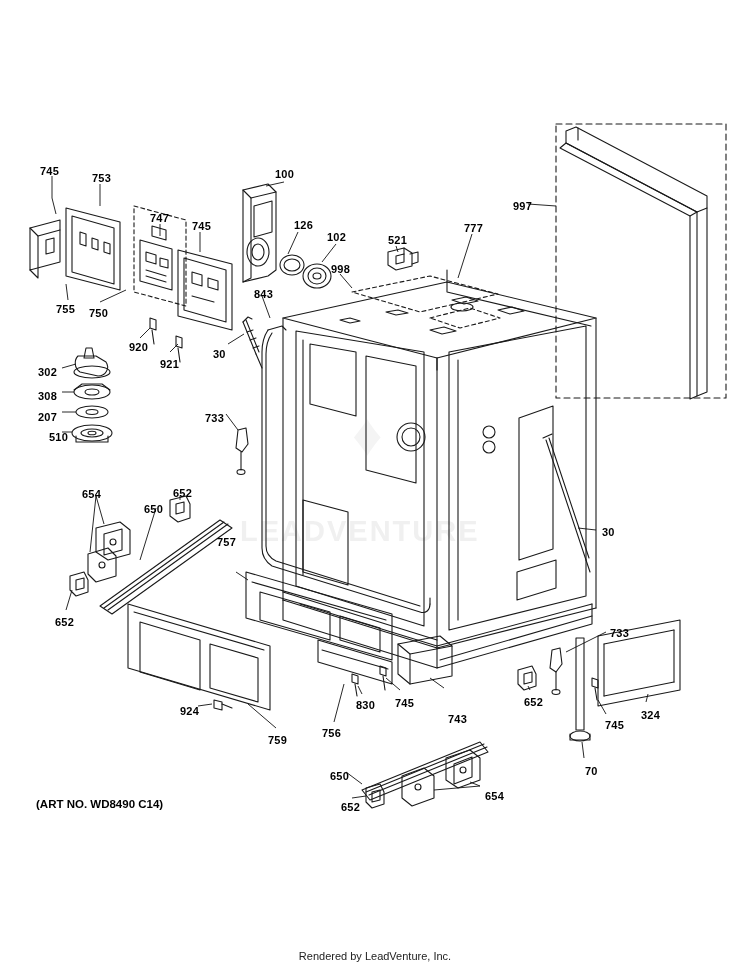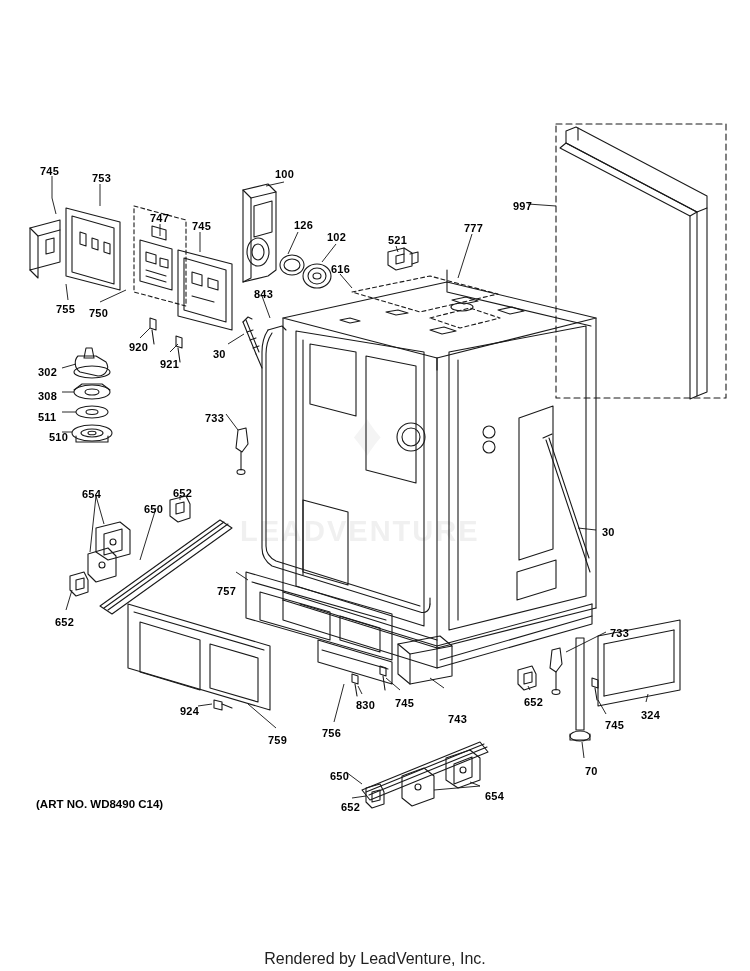--- a/index.html
+++ b/index.html
@@ -1,20 +1,20 @@
 <!DOCTYPE html>
 <html><head>
 <meta charset="utf-8">
 <style>
   html,body{margin:0;padding:0;background:#ffffff;}
   body{width:750px;height:971px;font-family:"Liberation Sans",sans-serif;position:relative;overflow:hidden;}
   #stage{position:relative;width:750px;height:971px;}
   .lbl{position:absolute;font-size:11px;font-weight:bold;color:#000;white-space:nowrap;letter-spacing:.2px;}
   .artno{position:absolute;left:36px;top:798px;font-size:11.5px;font-weight:bold;color:#000;}
-  .credit{position:absolute;left:0;top:950px;width:750px;text-align:center;font-size:16px;color:#222;}
+  .credit{position:absolute;left:0;top:950px;width:750px;text-align:center;font-size:11px;color:#222;}
   .wm{position:absolute;left:240px;top:515px;font-size:29px;font-weight:bold;color:#f0f0f0;letter-spacing:2px;}
   .wm2{position:absolute;left:352px;top:400px;font-size:60px;color:#f4f4f4;}
   svg.draw{position:absolute;left:0;top:0;width:750px;height:971px;}
 </style>
 </head>
 <body>
 
 <div id="stage">
 
   <div class="wm">LEADVENTURE</div>
@@ -279,41 +279,41 @@
     </g>
   </svg>
 
   <div class="lbl" style="left:40px;  top:165px;">745</div>
   <div class="lbl" style="left:92px;  top:172px;">753</div>
   <div class="lbl" style="left:150px; top:212px;">747</div>
   <div class="lbl" style="left:192px; top:220px;">745</div>
   <div class="lbl" style="left:275px; top:168px;">100</div>
   <div class="lbl" style="left:294px; top:219px;">126</div>
   <div class="lbl" style="left:327px; top:231px;">102</div>
-  <div class="lbl" style="left:331px; top:263px;">616</div>
+  <div class="lbl" style="left:331px; top:263px;">998</div>
   <div class="lbl" style="left:388px; top:234px;">521</div>
   <div class="lbl" style="left:464px; top:222px;">777</div>
   <div class="lbl" style="left:513px; top:200px;">997</div>
   <div class="lbl" style="left:56px;  top:303px;">755</div>
   <div class="lbl" style="left:89px;  top:307px;">750</div>
   <div class="lbl" style="left:129px; top:341px;">920</div>
   <div class="lbl" style="left:160px; top:358px;">921</div>
   <div class="lbl" style="left:254px; top:288px;">843</div>
   <div class="lbl" style="left:213px; top:348px;">30</div>
   <div class="lbl" style="left:38px;  top:366px;">302</div>
   <div class="lbl" style="left:38px;  top:390px;">308</div>
-  <div class="lbl" style="left:38px;  top:411px;">511</div>
+  <div class="lbl" style="left:38px;  top:411px;">207</div>
   <div class="lbl" style="left:38px;  top:431px;margin-left:11px;">510</div>
   <div class="lbl" style="left:205px; top:412px;">733</div>
   <div class="lbl" style="left:82px;  top:488px;">654</div>
   <div class="lbl" style="left:173px; top:487px;">652</div>
   <div class="lbl" style="left:144px; top:503px;">650</div>
   <div class="lbl" style="left:602px; top:526px;">30</div>
   <div class="lbl" style="left:55px;  top:616px;">652</div>
-  <div class="lbl" style="left:217px; top:585px;">757</div>
+  <div class="lbl" style="left:217px; top:536px;">757</div>
   <div class="lbl" style="left:610px; top:627px;">733</div>
   <div class="lbl" style="left:180px; top:705px;">924</div>
   <div class="lbl" style="left:356px; top:699px;">830</div>
   <div class="lbl" style="left:395px; top:697px;">745</div>
   <div class="lbl" style="left:448px; top:694px;margin-top:19px;">743</div>
   <div class="lbl" style="left:524px; top:696px;">652</div>
   <div class="lbl" style="left:605px; top:719px;">745</div>
   <div class="lbl" style="left:641px; top:709px;">324</div>
   <div class="lbl" style="left:268px; top:734px;">759</div>
   <div class="lbl" style="left:322px; top:727px;">756</div>

